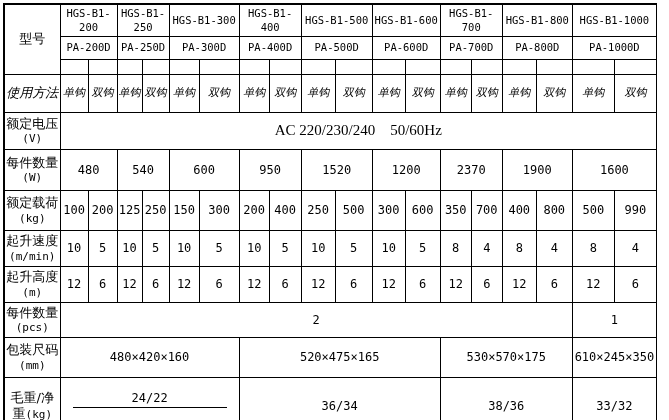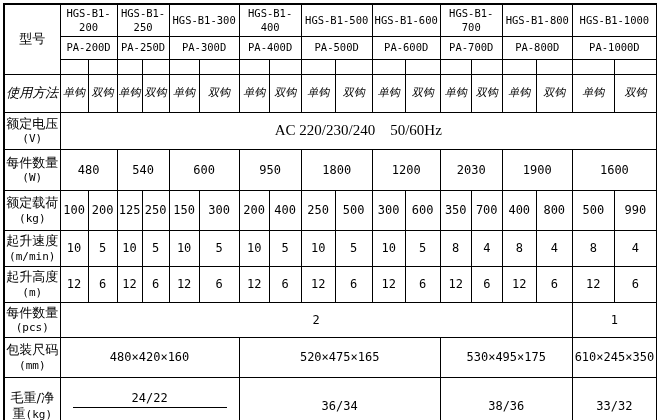--- a/index.html
+++ b/index.html
@@ -196,23 +196,23 @@
     <th class="rowhead"><span>额定电压</span><span class="unit">(V)</span></th>
     <td class="cell-voltage" colspan="18">AC 220/230/240    50/60Hz</td>
   </tr>
 
   <tr class="r-power">
     <th class="rowhead"><span>每件数量</span><span class="unit">(W)</span></th>
     <td class="cell-num" colspan="2">480</td>
     <td class="cell-num" colspan="2">540</td>
     <td class="cell-num" colspan="2">600</td>
     <td class="cell-num" colspan="2">950</td>
-    <td class="cell-num" colspan="2">1800</td>
+    <td class="cell-num" colspan="2">1520</td>
     <td class="cell-num" colspan="2">1200</td>
-    <td class="cell-num" colspan="2">2030</td>
+    <td class="cell-num" colspan="2">2370</td>
     <td class="cell-num" colspan="2">1900</td>
     <td class="cell-num" colspan="2">1600</td>
   </tr>
 
   <tr class="r-load">
     <th class="rowhead"><span>额定载荷</span><span class="unit">(kg)</span></th>
     <td class="cell-num">100</td>
     <td class="cell-num">200</td>
     <td class="cell-num">125</td>
     <td class="cell-num">250</td>
@@ -279,21 +279,21 @@
   <tr class="r-qty">
     <th class="rowhead"><span>每件数量</span><span class="unit">(pcs)</span></th>
     <td class="cell-num" colspan="16">2</td>
     <td class="cell-num" colspan="2">1</td>
   </tr>
 
   <tr class="r-packing">
     <th class="rowhead"><span>包装尺码</span><span class="unit">(mm)</span></th>
     <td class="cell-num" colspan="6">480×420×160</td>
     <td class="cell-num" colspan="6">520×475×165</td>
-    <td class="cell-num" colspan="4">530×495×175</td>
+    <td class="cell-num" colspan="4">530×570×175</td>
     <td class="cell-num" colspan="2">610×245×350</td>
   </tr>
 
   <tr class="r-weight">
     <th class="rowhead"><span>毛重/净重</span><span class="unit-inline">(kg)</span></th>
     <td class="split-cell" colspan="6">
       <div class="split-top">24/22</div>
       <div class="split-bottom"></div>
     </td>
     <td class="cell-num" colspan="6">36/34</td>

